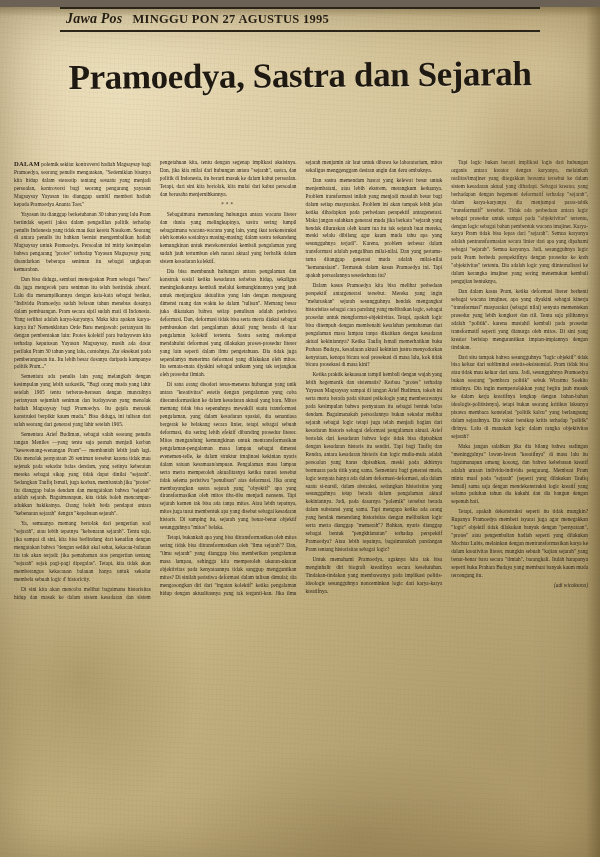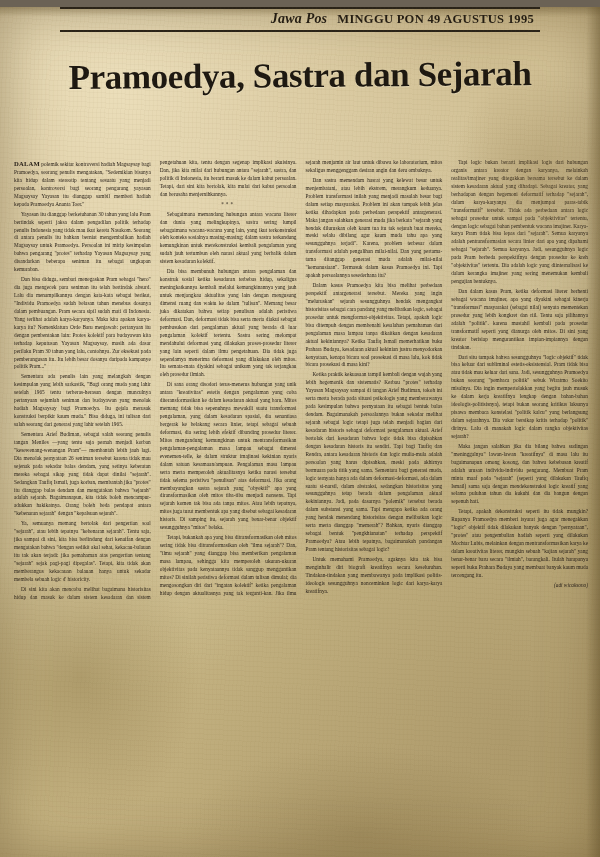--- a/index.html
+++ b/index.html
@@ -59,21 +59,21 @@
 
   
   .masthead {
     position: relative;
     margin: 7px 60px 0 60px;
     border-top: 2px solid #2a2318;
     border-bottom: 2px solid #2a2318;
     padding: 2px 6px 3px 6px;
     display: flex;
     align-items: baseline;
-    justify-content: flex-end;
+    justify-content: flex-start;
     gap: 10px;
   }
   .masthead .brand {
     font-family: "Liberation Serif", serif;
     font-weight: bold;
     font-style: italic;
     font-size: 14px;
     letter-spacing: .2px;
     color: #241d13;
     white-space: nowrap;
@@ -145,21 +145,21 @@
 </style>
 </head>
 <body>
 
 <div class="page">
   <div class="edge-top"></div>
   <div class="edge-right"></div>
 
   <div class="masthead">
     <span class="brand">Jawa Pos</span>
-    <span class="dateline">MINGGU PON 49 AGUSTUS  1995</span>
+    <span class="dateline">MINGGU PON 27 AGUSTUS  1995</span>
   </div>
 
   <h1 class="headline">Pramoedya, Sastra dan Sejarah</h1>
 
   <div class="body-cols" id="article-body">
       <p class="first"><span class="dropcap">DALAM</span> polemik sekitar kontroversi hadiah Magsaysay bagi Pramoedya, seorang penulis mengatakan, "Sedemikian bisanya kita hidup dalam stereotip tentang sesuatu yang menjadi persoalan, kontroversi bagi seorang pengarang yayasan Magsaysay Yayasan itu dianggap sambil memberi hadiah kepada Pramoedya Ananta Toer."</p>
       <p>Yayasan itu dianggap berketuhanan 30 tahun yang lalu Pram bertindak seperti jaksa dalam pengadilan politik terhadap penulis Indonesia yang tidak mau ikut kereta Nasakom. Seorang di antara penulis itu bahkan berniat mengembalikan hadiah Magsaysay untuk Pramoedya. Persoalan ini mirip kesimpulan bahwa pengarang "protes" terhadap Yayasan Magsaysay yang disandarkan beberapa seniman itu sebagai ungkapan kemuraban.</p>
       <p>Dan bisa diduga, sembari menegaskan Pram sebagai "hero" dia juga mengecek para seniman itu telah bertindak absurd. Lalu dia menampilkannya dengan kata-kata sebagai berikut, "Individu Pramoedya sudah belasan tahun menebus dosanya dalam pembuangan. Pram secara sipil sudah mati di Indonesia. Yang terlihat adalah karya-karyanya. Maka kita apakan karya-karya itu? Nomenklatura Orde Baru menjawab: pertanyaan itu dengan pembentakan lain: Protes kolektif para budayawan kita terhadap keputusan Yayasan Magsaysay, masih ada dasar perilaku Pram 30 tahun yang lalu, contohnya. Zur eksekusi pada pemberangusan itu. Itu lebih besar dosanya daripada kampanye politik Pram..."</p>
       <p>Sementara ada penulis lain yang melangkah dengan kesimpulan yang lebih sarkastik, "Bagi orang muda yang lahir setelah 1965 tentu terberas-herasan dengan munculnya pertanyaan sejumlah seniman dan budayawan yang menolak hadiah Magsaysay bagi Pramoedya. Itu gejala merusak konstruksi berpikir kaum muda." Bisa diduga, ini tulisan dari salah seorang dari generasi yang lahir setelah 1965.</p>
       <p>Sementara Arief Budiman, sebagai salah seorang penulis tangan Meniles —yang tentu saja pernah menjadi korban "kesewenang-wenangan Pram"— membantah lebih jauh lagi. Dia menolak pernyataan 26 seniman tersebut karena tidak mau sejenak pada sekadar balas dendam, yang setinya keberatan mereka sebagai sikap yang tidak dapat dinilai "sejarah". Sedangkan Taufiq Ismail, juga korban, membantah jika "protes" itu dianggap balas dendam dan mengatakan bahwa "sejarah" adalah sejarah. Bagaimanapun, kita tidak boleh mencampur-adukkan hakikatnya. Orang boleh beda pendapat antara "kebenaran sejarah" dengan "kepalsuan sejarah".</p>

